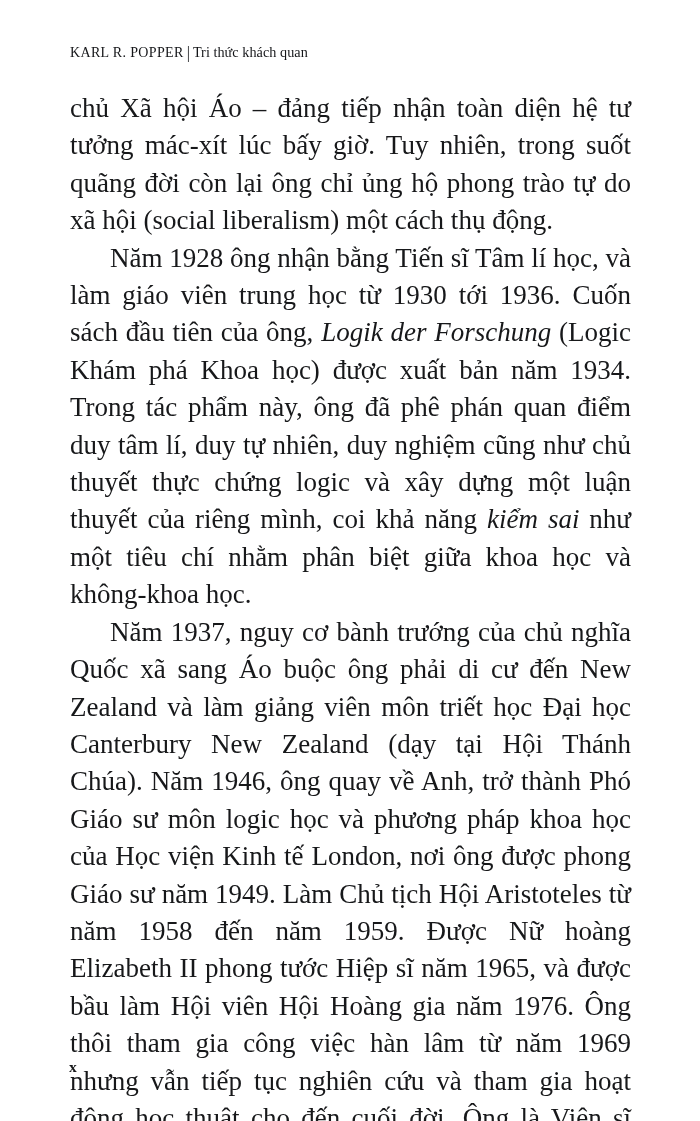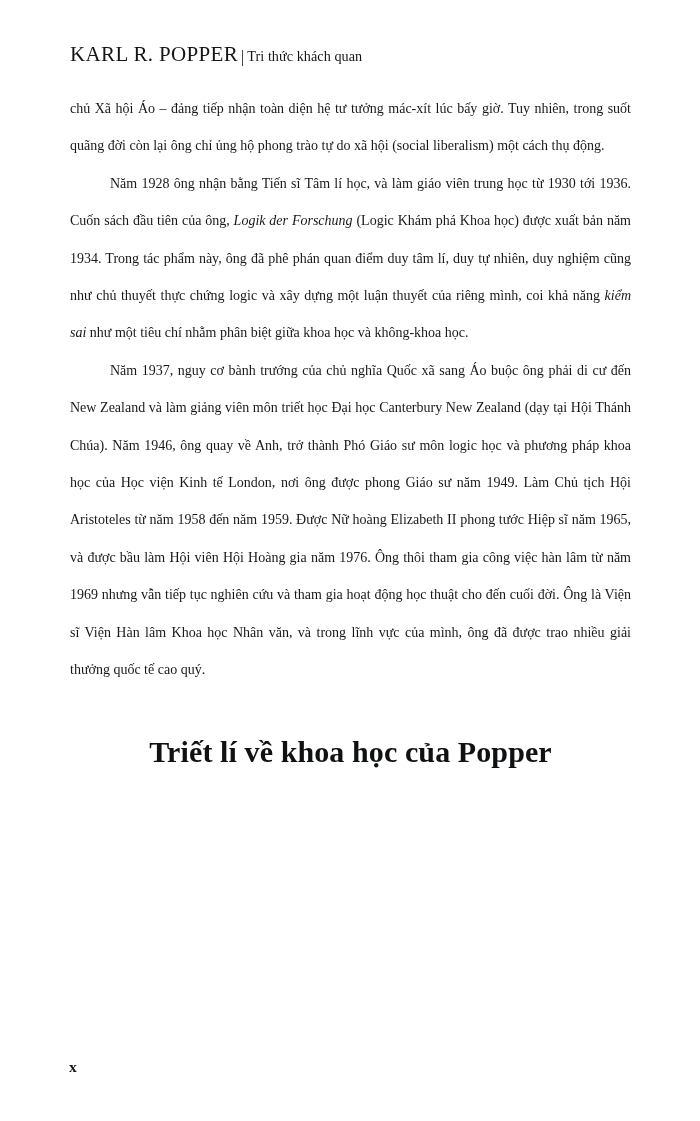--- a/index.html
+++ b/index.html
@@ -26,21 +26,21 @@
   .running-head {
     position: absolute;
     left: 70px;
     top: 44px;
     width: 560px;
     white-space: nowrap;
     line-height: 1;
   }
   .rh-author {
     font-family: "Liberation Serif", "DejaVu Serif", serif;
-    font-size: 21px;
+    font-size: 14px;
     letter-spacing: 0.35px;
     color: #141518;
   }
   .rh-sep {
     font-size: 16px;
     color: #141518;
     padding: 0 3px 0 3px;
     position: relative;
     top: 0.5px;
   }
@@ -54,21 +54,21 @@
   
   .textblock {
     position: absolute;
     left: 70px;
     top: 90px;
     width: 561px;
   }
 
   p.body {
     margin: 0;
-    font-size: 14px;
+    font-size: 27px;
     line-height: 37.4px;
     text-align: justify;
     text-justify: inter-word;
     hyphens: none;
     color: #17181a;
   }
   p.body.indent {
     text-indent: 40px;
   }
   p.body + p.body {

